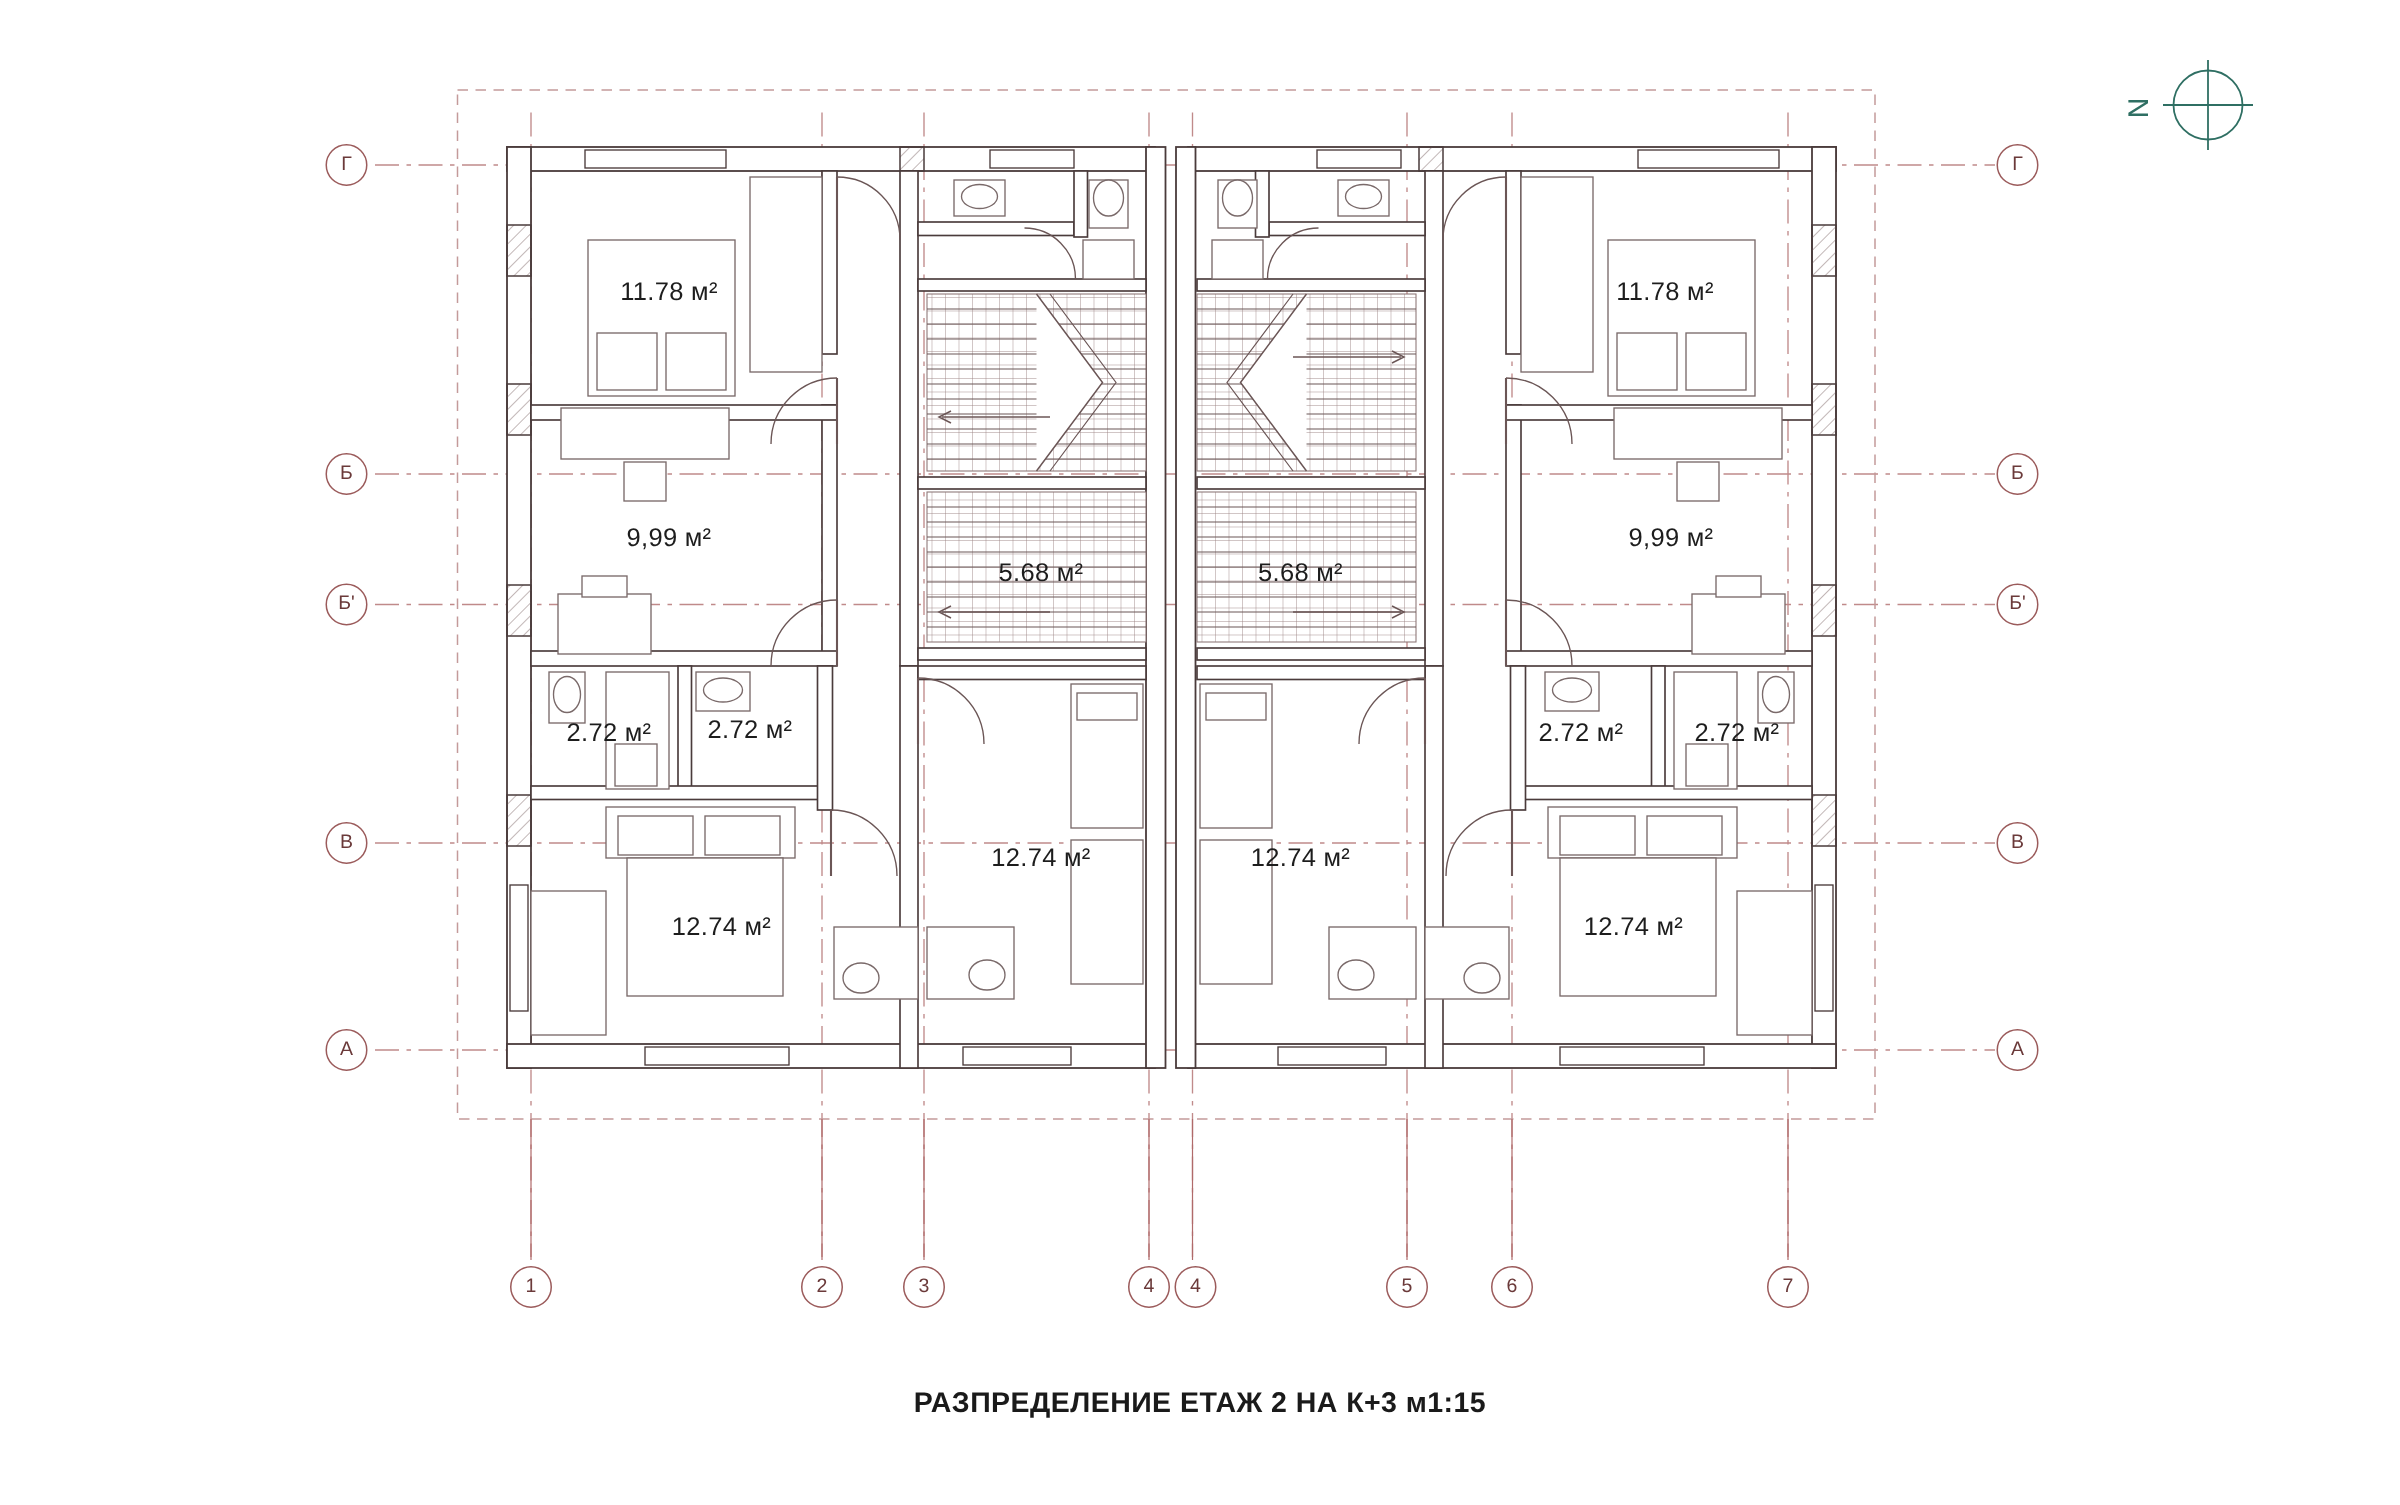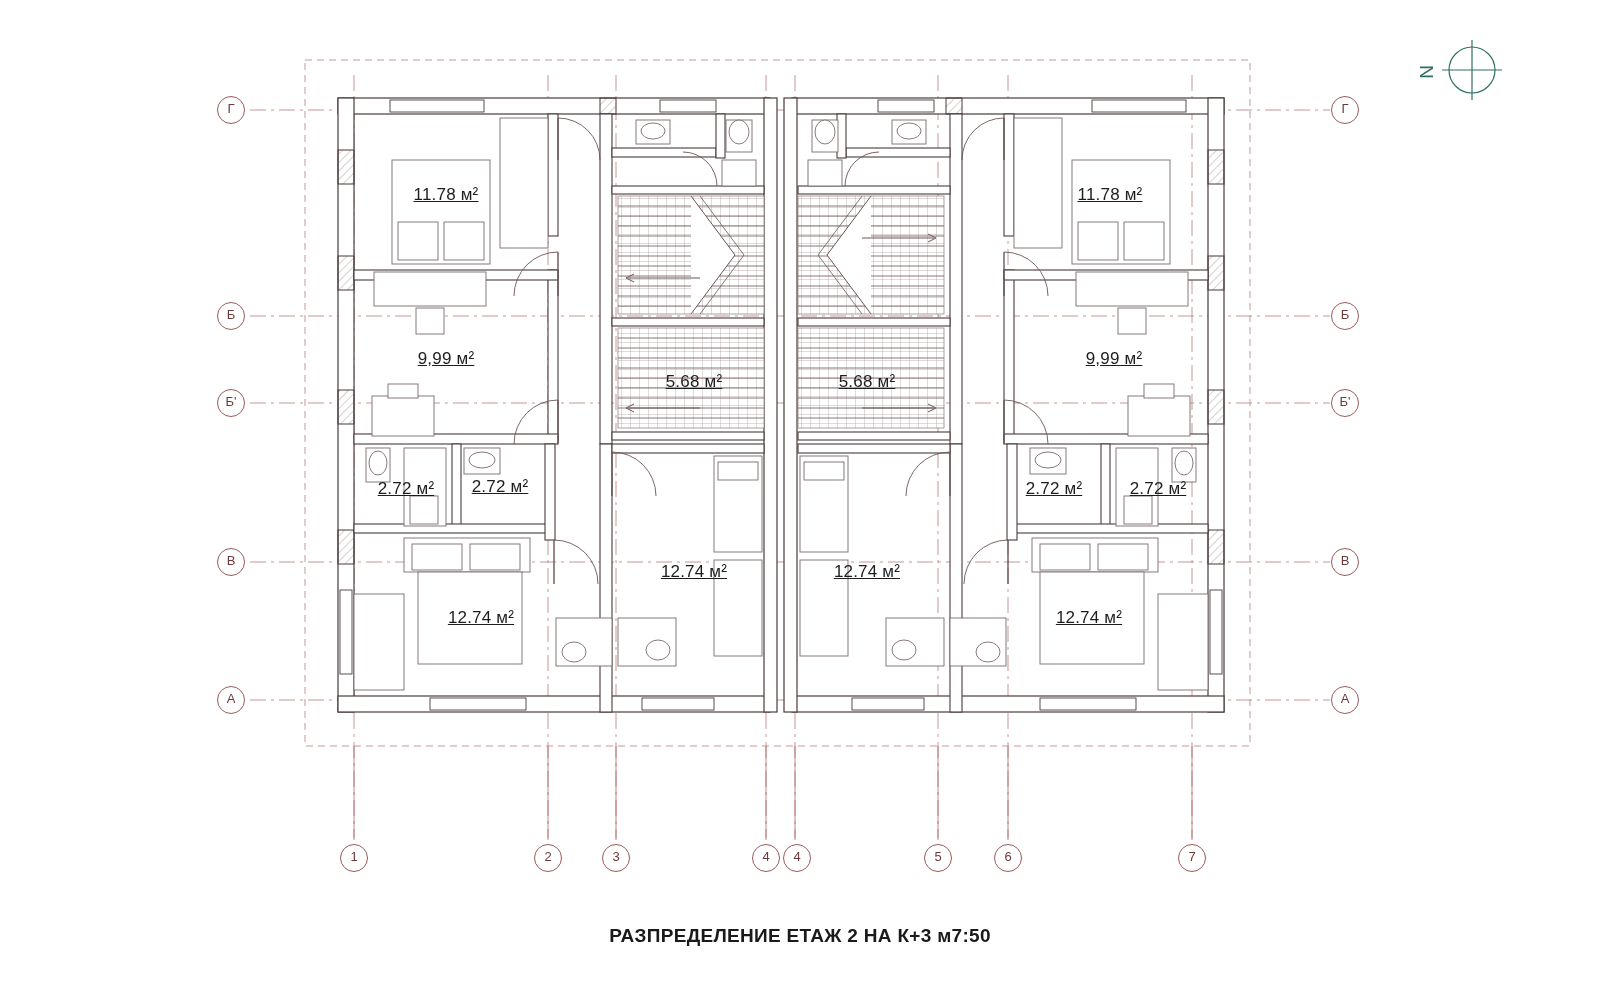--- a/index.html
+++ b/index.html
@@ -28,21 +28,20 @@
     height: 1003px;
   }
   .area-label {
     position: absolute;
     font-family: "Liberation Sans", sans-serif;
     font-size: 17px;
     color: #1d1d1d;
     white-space: nowrap;
     transform: translate(-50%, -50%);
     letter-spacing: 0.2px;
-    text-decoration: underline;
   }
   .axis-label {
     position: absolute;
     width: 26px;
     height: 26px;
     border: 1.3px solid #9b5b5b;
     border-radius: 50%;
     background: #ffffff;
     color: #6b3a3a;
     font-size: 13px;
@@ -394,15 +393,15 @@
   <div class="area-label" style="left:694px; top:382px;">5.68 м²</div>
   <div class="area-label" style="left:694px; top:572px;">12.74 м²</div>
   <div class="area-label" style="left:867px; top:382px;">5.68 м²</div>
   <div class="area-label" style="left:867px; top:572px;">12.74 м²</div>
   <div class="area-label" style="left:1110px; top:195px;">11.78 м²</div>
   <div class="area-label" style="left:1114px; top:359px;">9,99 м²</div>
   <div class="area-label" style="left:1054px; top:489px;">2.72 м²</div>
   <div class="area-label" style="left:1158px; top:489px;">2.72 м²</div>
   <div class="area-label" style="left:1089px; top:618px;">12.74 м²</div>
 
-  <div class="title-block">РАЗПРЕДЕЛЕНИЕ ЕТАЖ 2 НА К+3 м7:50</div>
+  <div class="title-block">РАЗПРЕДЕЛЕНИЕ ЕТАЖ 2 НА К+3 м1:15</div>
 
 </div>
 
 </body></html>

